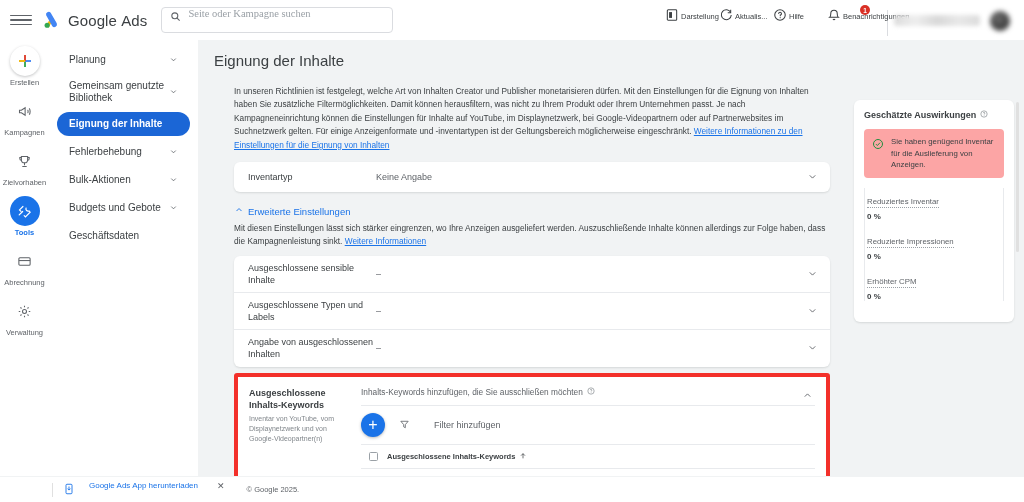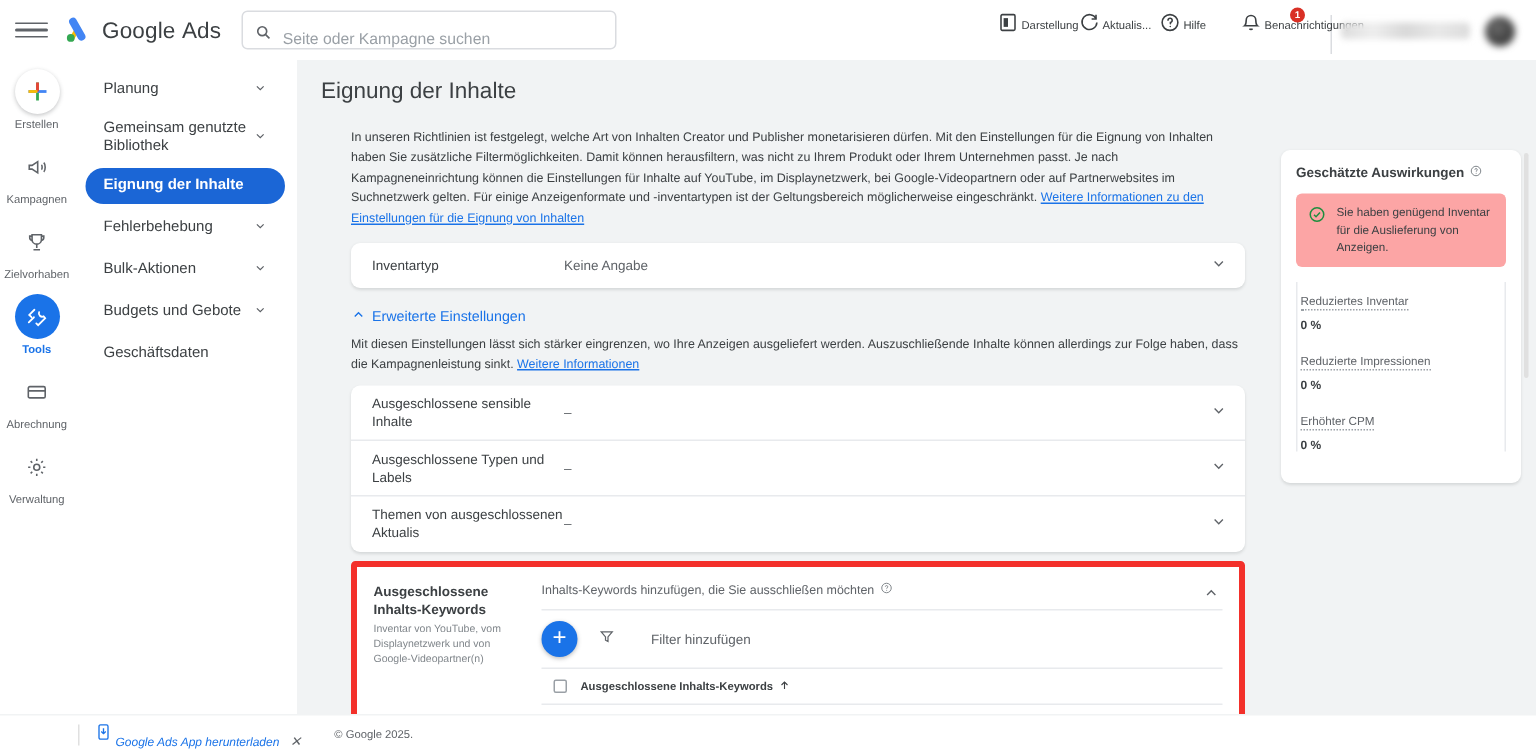--- a/index.html
+++ b/index.html
@@ -16,22 +16,22 @@
     height: 40px; flex: 0 0 40px; background: #fff;
     display: flex; align-items: center; padding: 0 8px 0 10px; gap: 0;
   }
   .hamburger { width: 22px; height: 22px; display:flex; flex-direction:column; justify-content:center; gap:3px; cursor:pointer; margin-right:10px; }
   .hamburger i { display:block; height:1.6px; background:#5f6368; border-radius:1px; }
   .brand { display:flex; align-items:center; gap:6px; margin-right:14px; }
   .brand-logo { width:20px; height:20px; position:relative; }
   .brand-text { font-size:15px; color:#3c4043; letter-spacing:.1px; white-space:nowrap;}
   .brand-text b { font-weight:400; }
   .search {
-    width: 250px; height: 26px; border:1px solid #dadce0; border-radius:4px;
-    display:flex; align-items:flex-end; padding:0 8px; gap:7px; background:#fff;
+    width: 232px; height: 26px; border:1px solid #dadce0; border-radius:4px;
+    display:flex; align-items:flex-start; padding:0 8px; gap:7px; background:#fff;font-family:Liberation Serif, serif;
   }
   .search-ph { font-size:10.5px; color:#9aa0a6; white-space:nowrap; }
   .top-right { margin-left:auto; display:flex; align-items:flex-start; gap:0; padding-right:2px; }
   .tr-item {
     width:54px; display:flex; align-items:center; gap:2px;
     padding-top:4px; cursor:pointer; position:relative;
   }
   .tr-label { font-size:7.5px; color:#3c4043; text-align:center; line-height:1.15; white-space:normal; }
   .badge {
     position:absolute; top:1px; right:11px; background:#d93025; color:#fff;
@@ -133,21 +133,21 @@
   .ok-box { background:#fca5a5; border-radius:4px; padding:7px 8px; margin-top:9px; display:flex; gap:7px; align-items:flex-start; }
   .ok-txt { font-size:7.8px; color:#3c4043; line-height:1.5; }
   .metrics { border:1px solid #e8eaed; border-top:none; border-bottom:none; margin-top:10px; padding:2px 2px 0 2px; }
   .metric { margin-bottom:9px; }
   .m-lab { font-size:7.8px; color:#5f6368; border-bottom:1px dotted #9aa0a6; display:inline-block; padding-bottom:1px; }
   .m-val { font-size:8px; font-weight:bold; color:#3c4043; margin-top:4px; }
   .scroll-track { position:absolute; right:-5px; top:2px; width:3px; height:150px; background:#e0e0e0; border-radius:2px; }
 
   
   .footer { height:26px; flex:0 0 26px; background:#fff; display:flex; align-items:center; padding-left:52px; gap:0; border-top:1px solid #f1f3f4; }
-  .dl { display:flex; align-items:flex-end; gap:2px;font-style:italic; }
+  .dl { display:flex; align-items:flex-start; gap:14px; }
   .dl-txt { font-size:8px; color:#1a73e8; cursor:pointer; }
   .dl-x { font-size:9px; color:#5f6368; cursor:pointer; margin-left:5px; }
   .copy { font-size:7.5px; color:#5f6368; margin-left:22px; }
   .ft-div { width:1px; height:14px; background:#e0e0e0; margin:0 0 0 0; }
 </style>
 </head>
 <body>
 
 <div class="app">
 
@@ -395,21 +395,21 @@
           <div class="row">
             <div class="row-label">Ausgeschlossene Typen und Labels</div>
             <div class="row-value">–</div>
             <div class="row-chev">
               <svg width="11" height="11" viewBox="0 0 24 24" fill="none" stroke="#5f6368" stroke-width="2">
                   <path d="M6 9.5 12 15.5 18 9.5"></path>
                 </svg>
             </div>
           </div>
           <div class="row">
-            <div class="row-label">Themen von ausgeschlossenen Aktualis</div>
+            <div class="row-label">Angabe von ausgeschlossenen Inhalten</div>
             <div class="row-value">–</div>
             <div class="row-chev">
               <svg width="11" height="11" viewBox="0 0 24 24" fill="none" stroke="#5f6368" stroke-width="2">
                   <path d="M6 9.5 12 15.5 18 9.5"></path>
                 </svg>
             </div>
           </div>
         </div>
 
         <div class="hl-wrap">

